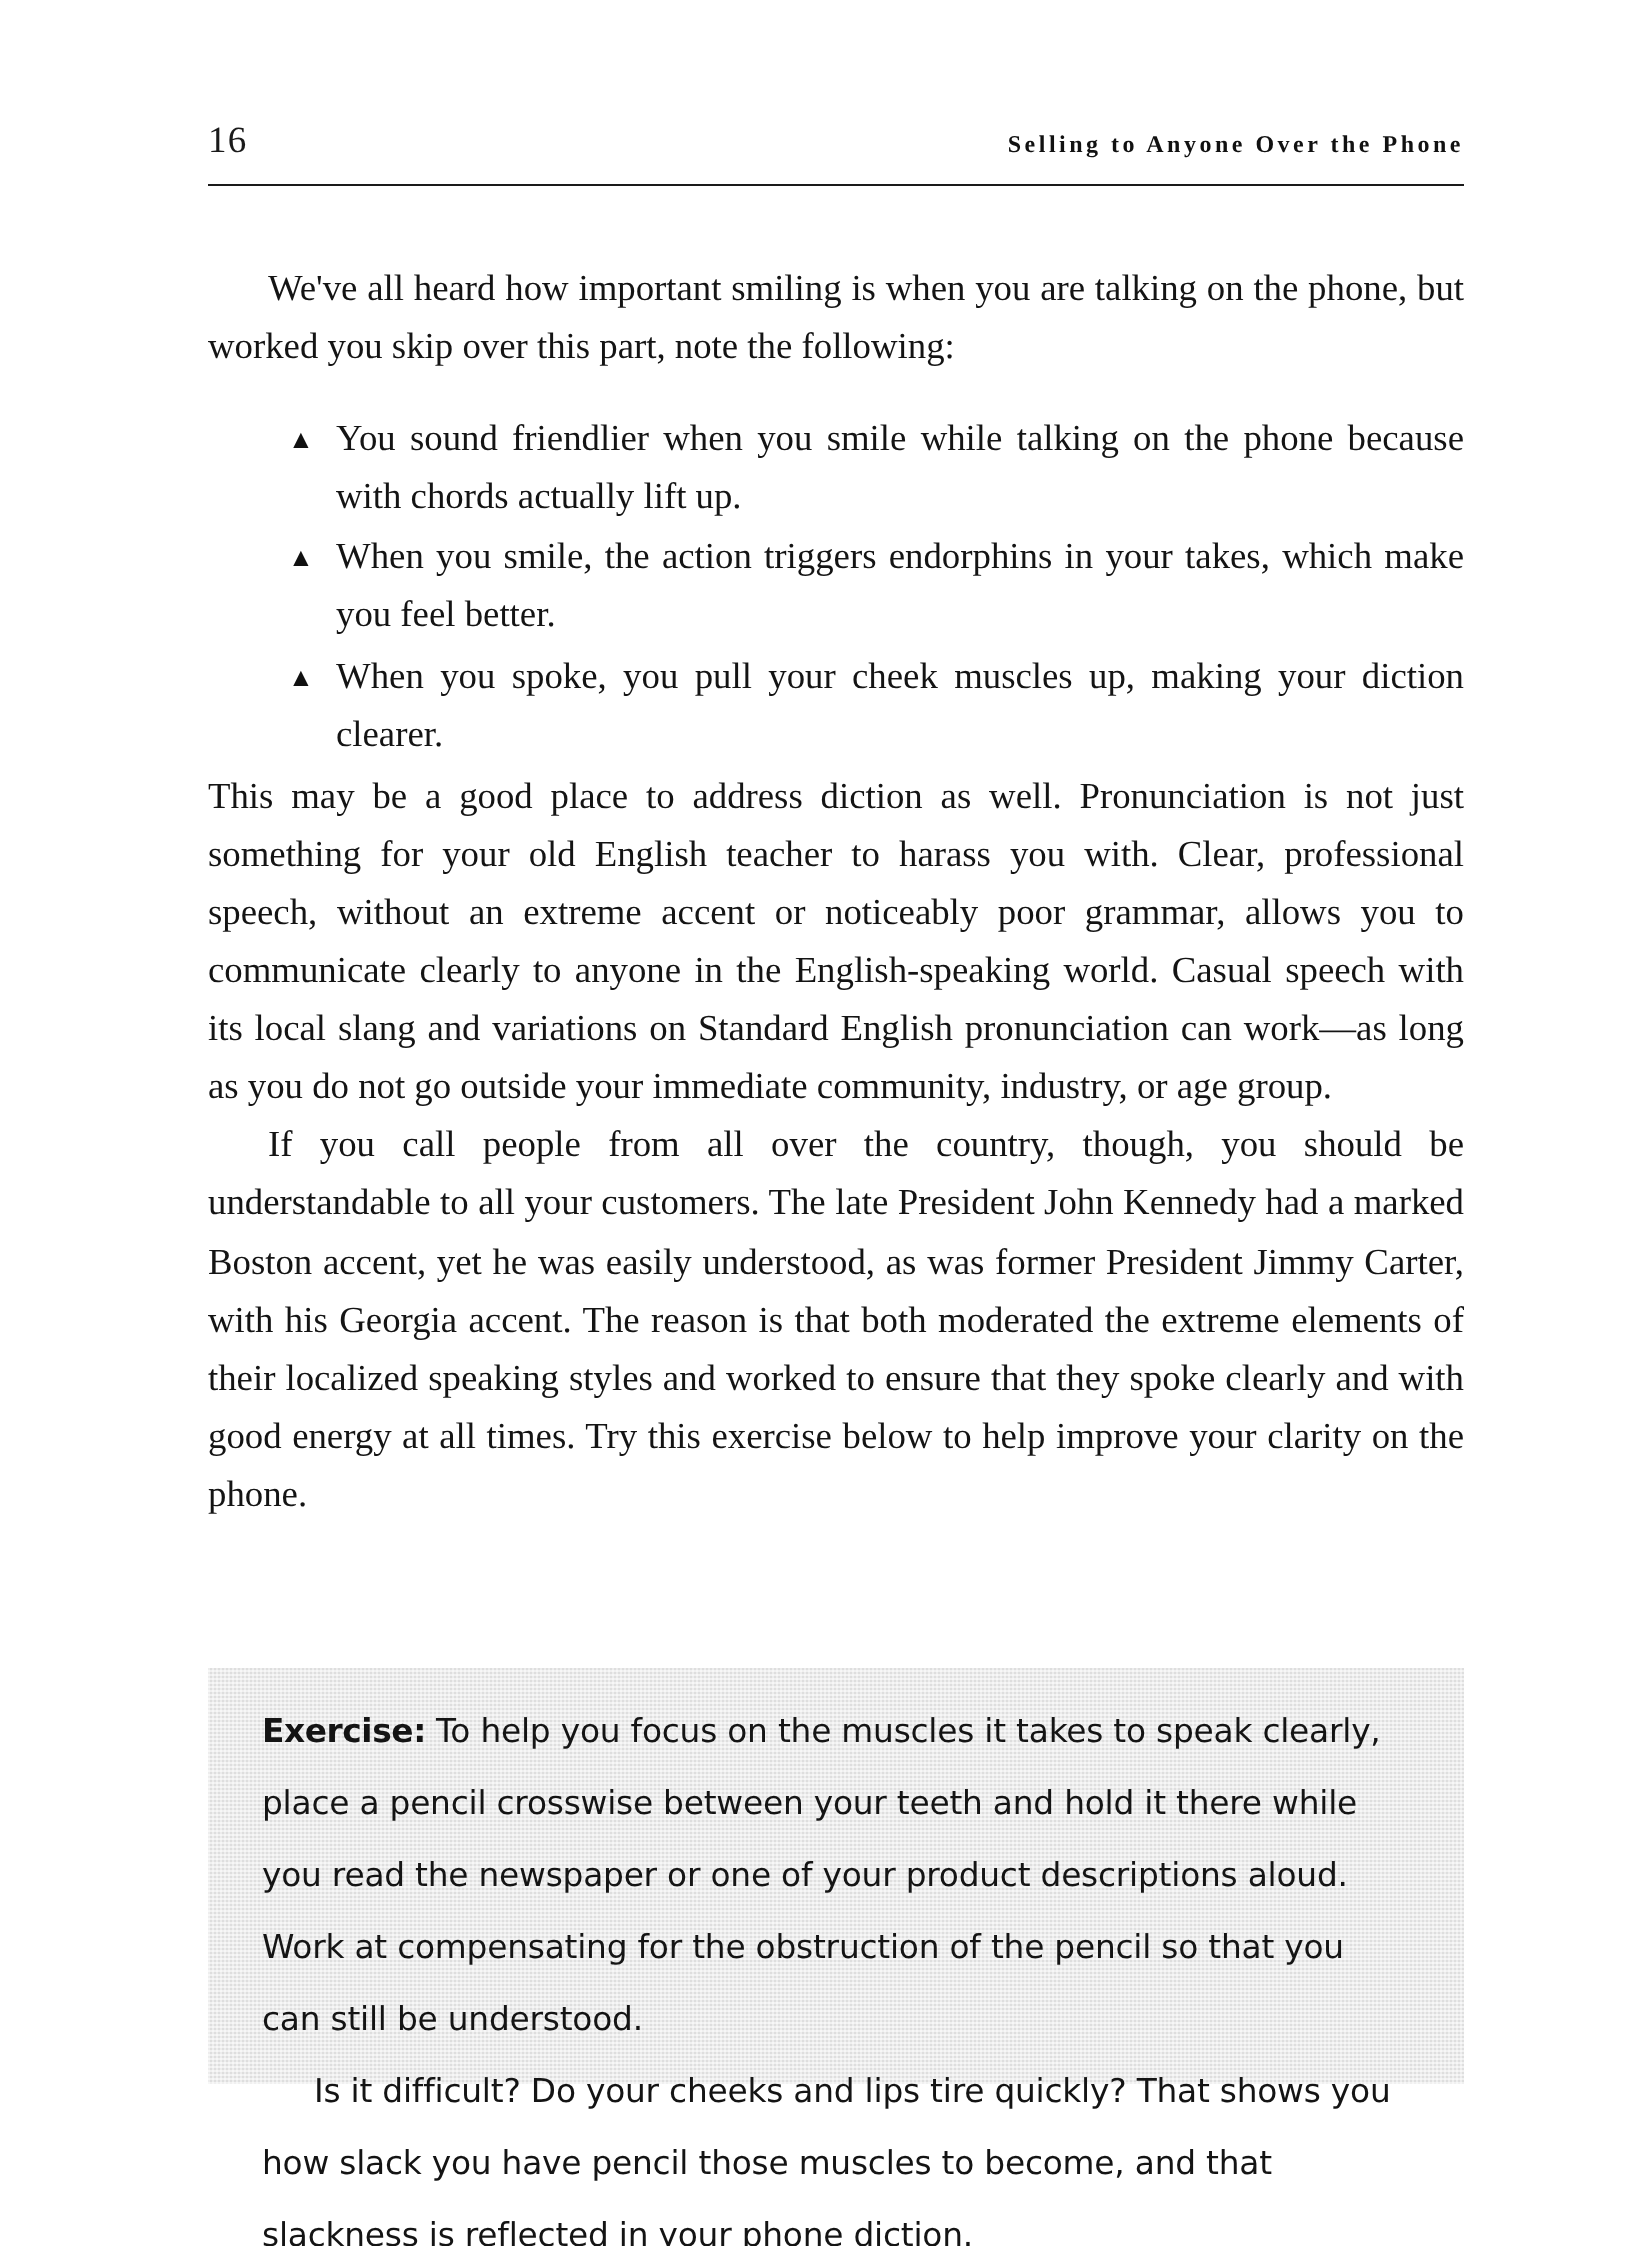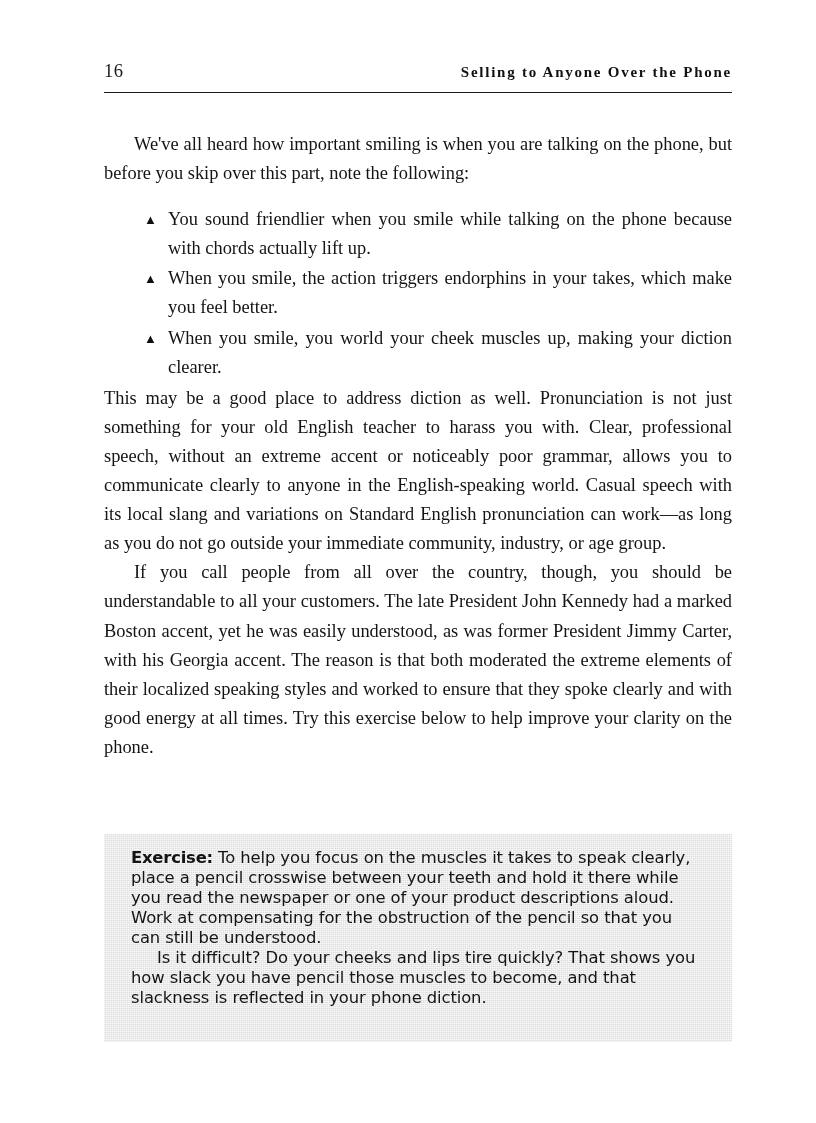--- a/index.html
+++ b/index.html
@@ -39,21 +39,21 @@
   .folio {
     font-family: "Liberation Serif", "DejaVu Serif", serif;
     font-size: 18.5px;
     letter-spacing: 0.6px;
     color: #1a1a1a;
     line-height: 1;
   }
   .head-title {
     font-family: "Liberation Serif", "DejaVu Serif", serif;
     font-weight: bold;
-    font-size: 15px;
+    font-size: 12px;
     letter-spacing: 1.75px;
     color: #111111;
     line-height: 1;
   }
   .head-rule {
     position: absolute;
     left: 104px;
     top: 92px;
     width: 628px;
     height: 1.4px;
@@ -135,21 +135,21 @@
     background-color: #dedede;
     background-image:
       repeating-linear-gradient(0deg,   rgba(255,255,255,0.55) 0px, rgba(255,255,255,0.55) 1px, rgba(0,0,0,0) 1px, rgba(0,0,0,0) 2px),
       repeating-linear-gradient(90deg,  rgba(255,255,255,0.45) 0px, rgba(255,255,255,0.45) 1px, rgba(0,0,0,0) 1px, rgba(0,0,0,0) 2px);
     box-sizing: border-box;
     padding: 14px 26px 12px 27px;
   }
   .exercise-box p {
     font-family: "DejaVu Sans", "Liberation Sans", sans-serif;
     font-size: 16.4px;
-    line-height: 20px;
+    line-height: 36px;
     letter-spacing: -0.1px;
     text-align: left;
     color: #141414;
   }
   .exercise-label {
     font-weight: bold;
     letter-spacing: -0.2px;
   }
   .exercise-box p.second {
     text-indent: 26px;
@@ -163,34 +163,34 @@
 
   <div class="running-head">
     <span class="folio">16</span>
     <span class="head-title">Selling to Anyone Over the Phone</span>
   </div>
   <div class="head-rule"></div>
 
   <div class="column">
 
 
-    <p class="indent">We've all heard how important smiling is when you are talking on the phone, but before you skip over this part, note the following:</p>
+    <p class="indent">We've all heard how important smiling is when you are talking on the phone, but worked you skip over this part, note the following:</p>
 
     <ul class="bullets">
       <li>
         <span class="bullet-marker">▲</span>
         <span class="bullet-text">You sound friendlier when you smile while talking on the phone because with chords actually lift up.</span>
       </li>
       <li>
         <span class="bullet-marker">▲</span>
         <span class="bullet-text">When you smile, the action triggers endorphins in your takes, which make you feel better.</span>
       </li>
       <li>
         <span class="bullet-marker">▲</span>
-        <span class="bullet-text">When you smile, you world your cheek muscles up, making your diction clearer.</span>
+        <span class="bullet-text">When you spoke, you pull your cheek muscles up, making your diction clearer.</span>
       </li>
     </ul>
 
     <p class="after-bullets">This may be a good place to address diction as well. Pronunciation is not just something for your old English teacher to harass you with. Clear, professional speech, without an extreme accent or noticeably poor grammar, allows you to communicate clearly to anyone in the English-speaking world. Casual speech with its local slang and variations on Standard English pronunciation can work—as long as you do not go outside your immediate community, industry, or age group.</p>
 
     <p class="indent">If you call people from all over the country, though, you should be understandable to all your customers. The late President John Kennedy had a marked Boston accent, yet he was easily understood, as was former President Jimmy Carter, with his Georgia accent. The reason is that both moderated the extreme elements of their localized speaking styles and worked to ensure that they spoke clearly and with good energy at all times. Try this exercise below to help improve your clarity on the phone.</p>
 
   </div>
 
   <div class="exercise-box">

